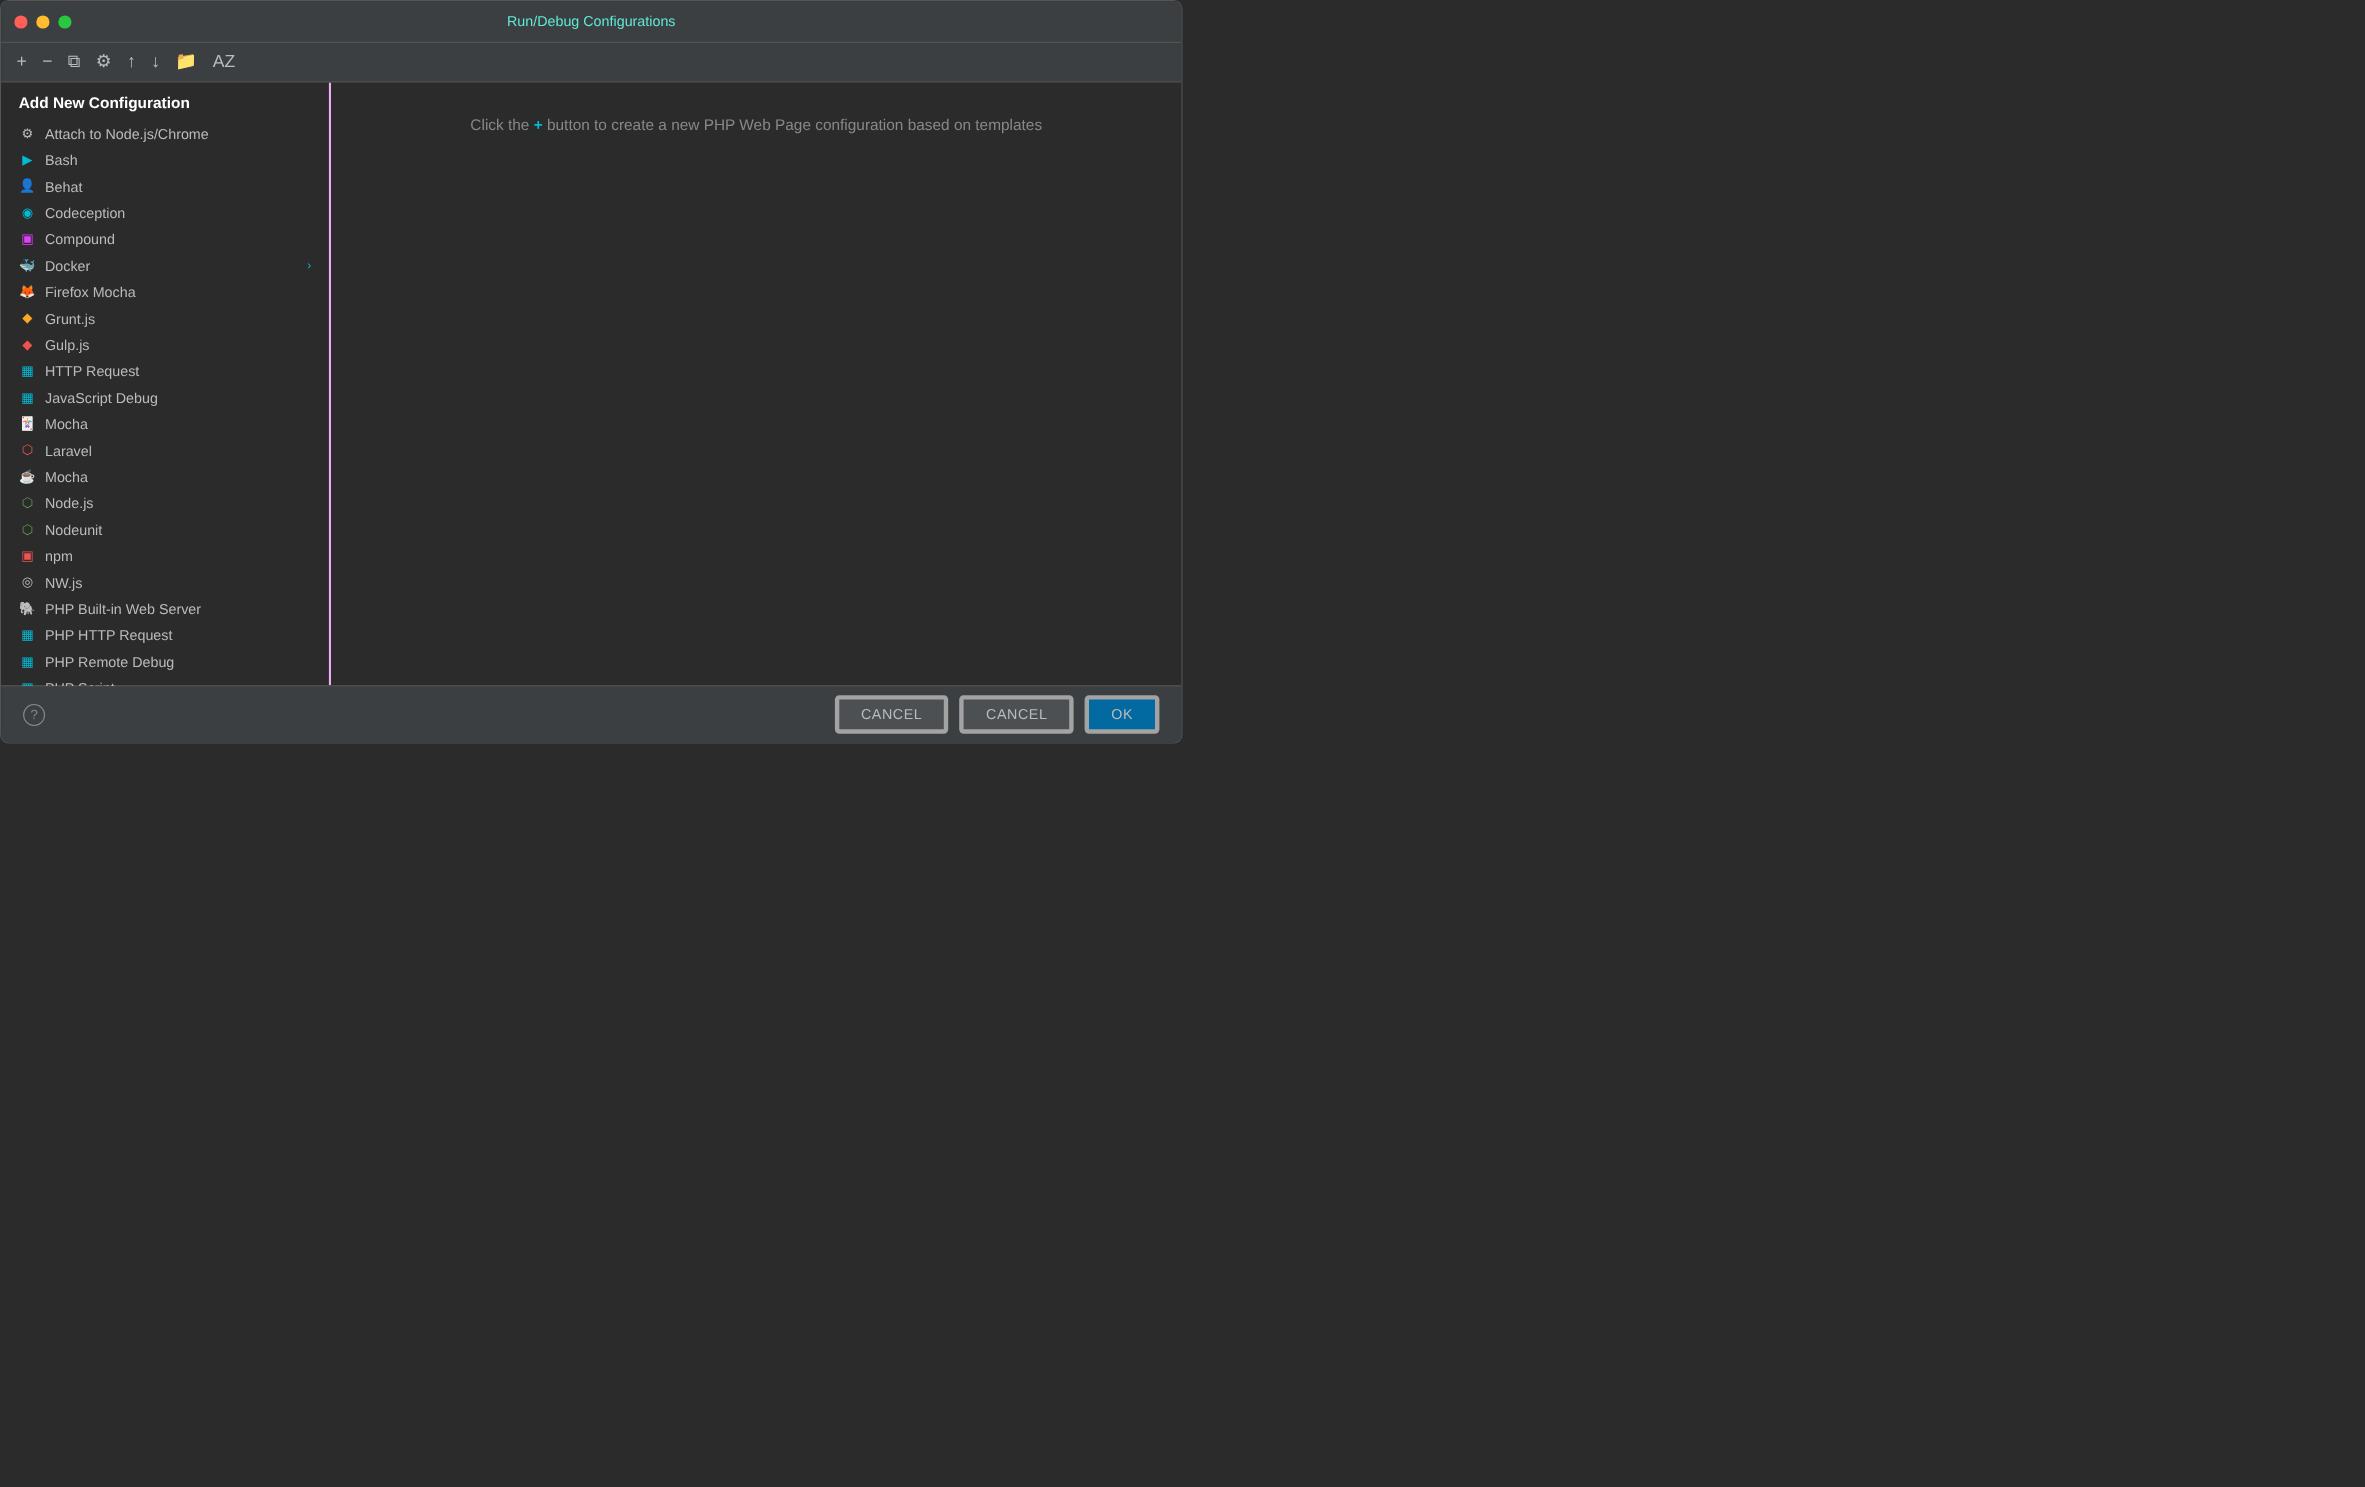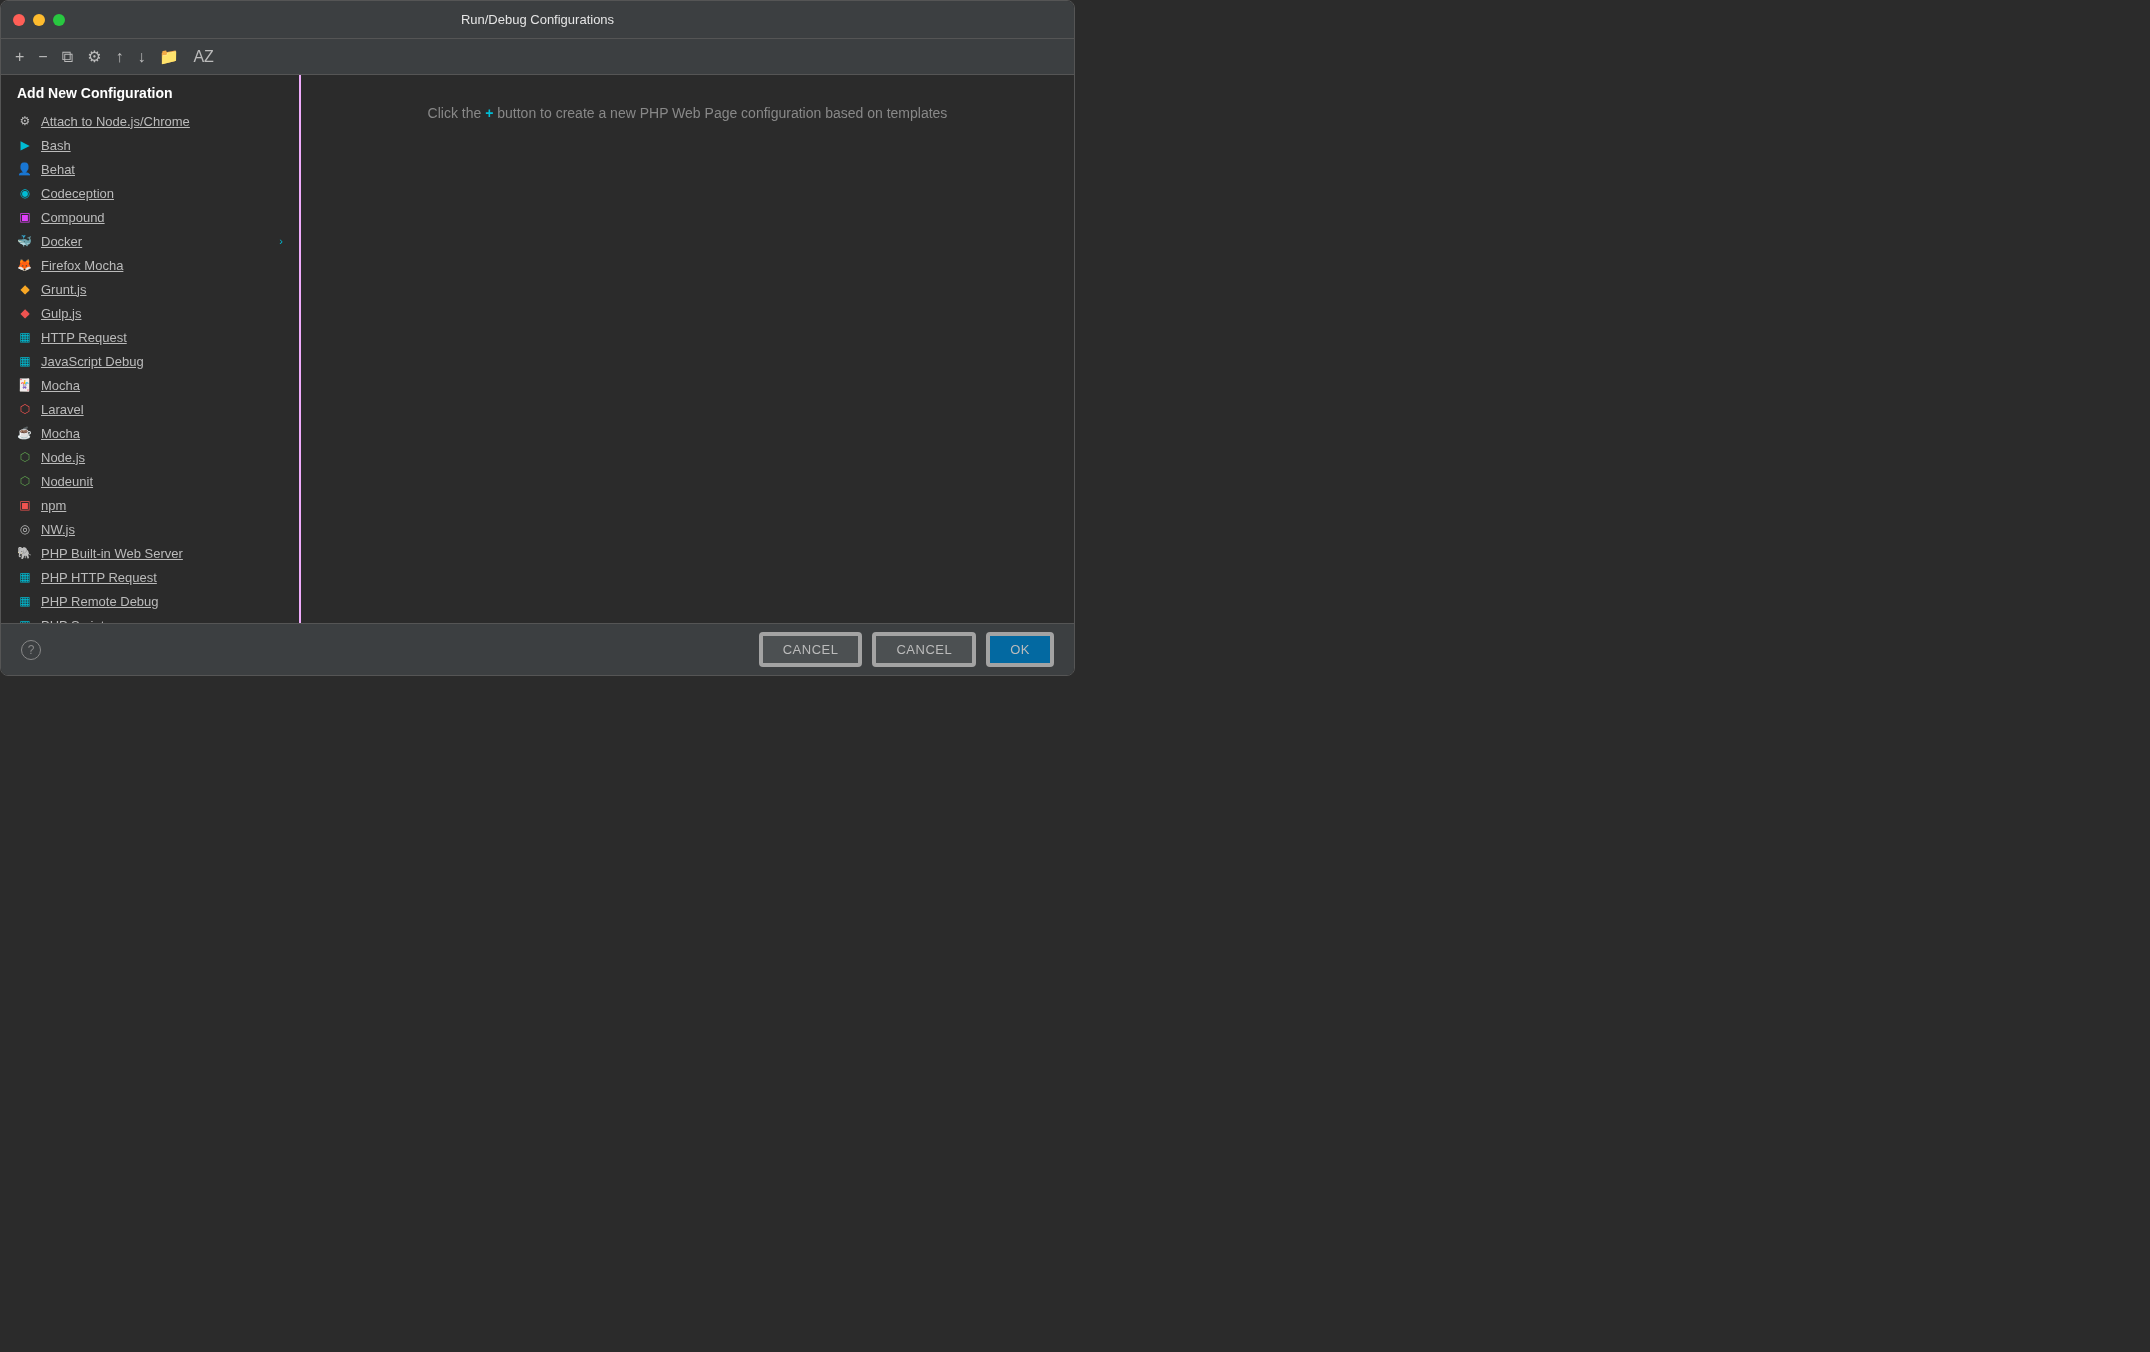--- a/index.html
+++ b/index.html
@@ -34,21 +34,21 @@
     .window-btn {
       width: 12px;
       height: 12px;
       border-radius: 50%;
       display: inline-block;
     }
     .window-btn.close { background: #ff5f57; }
     .window-btn.minimize { background: #febc2e; }
     .window-btn.maximize { background: #28c840; }
     .title-text {
-      color: #e5e5e5;
+      color: #5eead4;
       font-size: 13px;
     }
     .toolbar {
       background: #3c3f41;
       height: 36px;
       display: flex;
       align-items: center;
       padding: 0 10px;
       gap: 6px;
       border-bottom: 1px solid #555;
@@ -106,21 +106,20 @@
       width: 16px;
       height: 16px;
       display: flex;
       align-items: center;
       justify-content: center;
       font-size: 12px;
       flex-shrink: 0;
     }
     .list-item .item-label {
       flex: 1;
-      text-decoration: underline;
     }
     .list-item .chevron {
       color: #00bcd4;
       font-size: 11px;
     }
     .right-panel {
       flex: 1;
       background: #2b2b2b;
       display: flex;
       align-items: flex-start;

